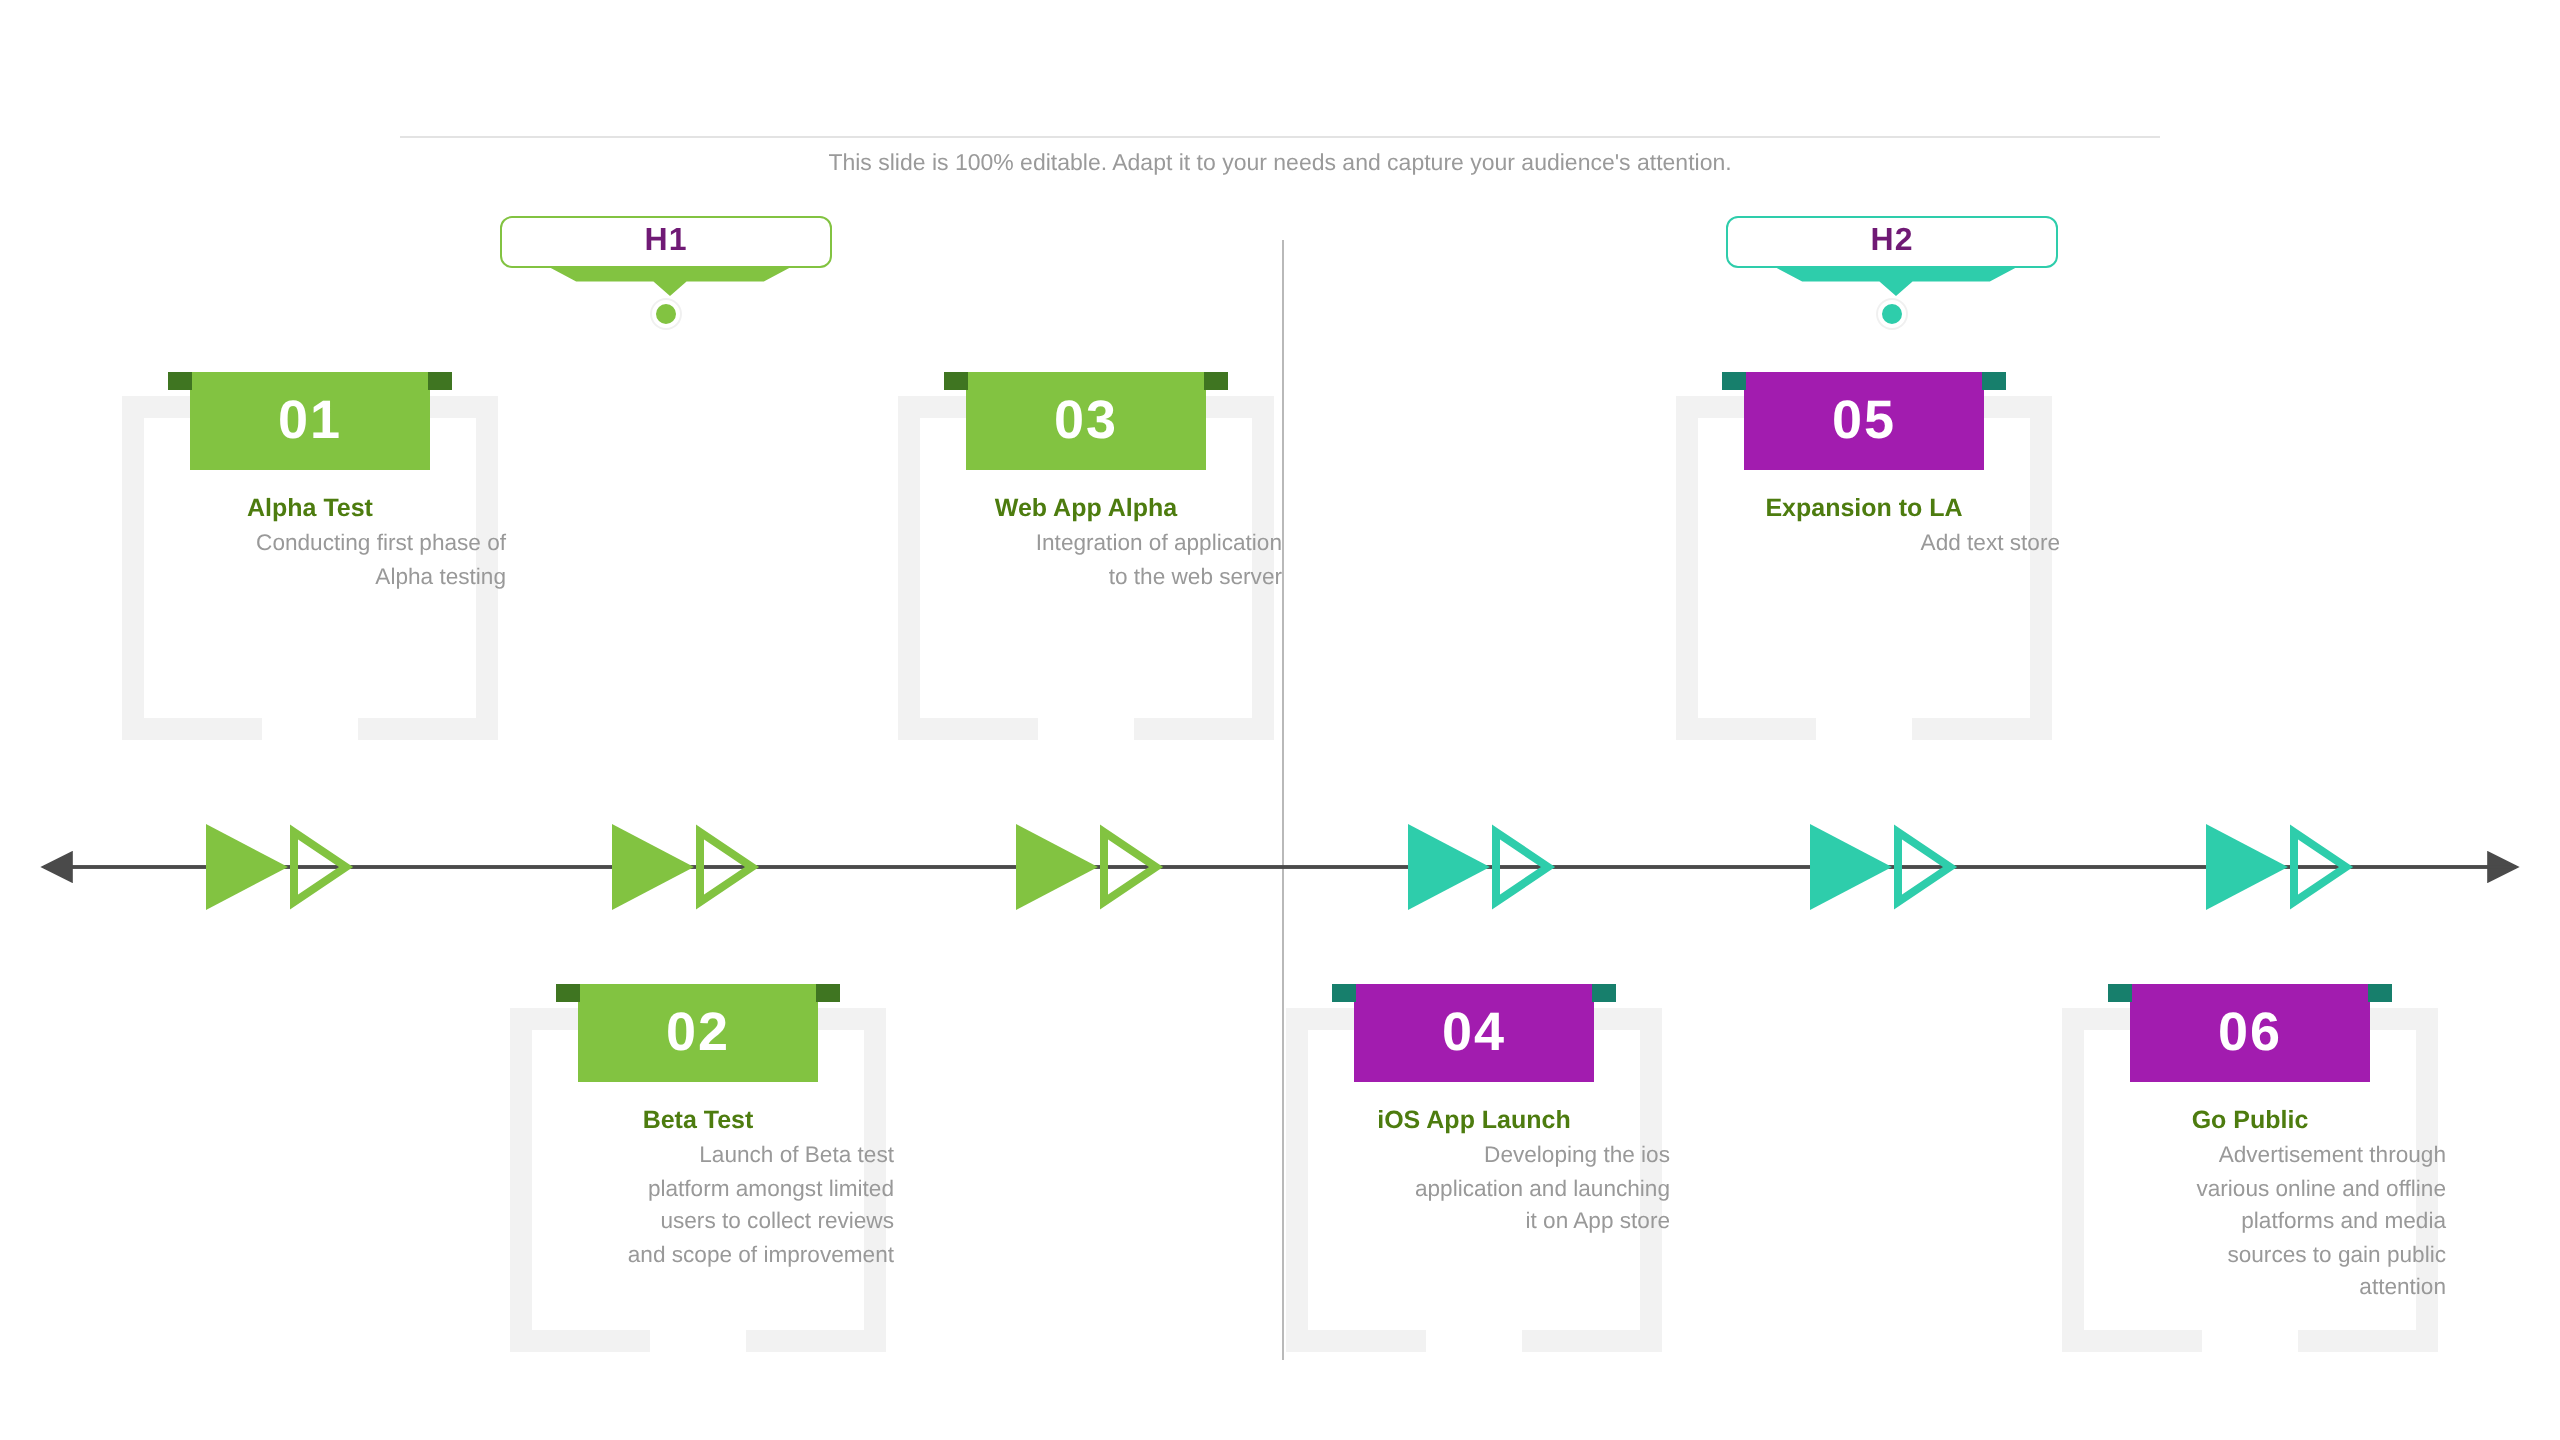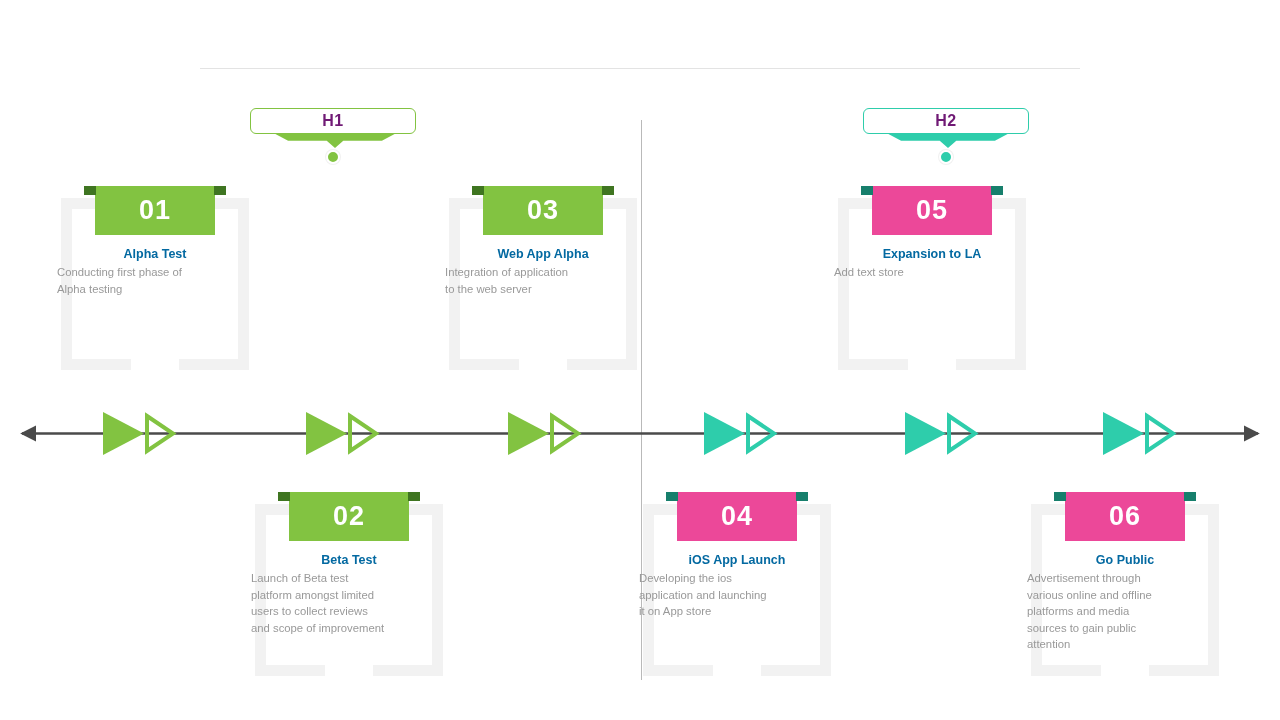--- a/index.html
+++ b/index.html
@@ -83,41 +83,42 @@
     position:absolute;top:0;width:12px;height:9px;
   }
   .badge .fold-l{left:-11px;}
   .badge .fold-r{right:-11px;}
   .badge-num{
     font-size:27px;font-weight:bold;color:#ffffff;letter-spacing:1px;
     line-height:49px;
   }
   .card-title{
     position:absolute;left:-6px;top:60px;width:200px;text-align:center;
-    font-size:12.5px;font-weight:bold;color:#0369a1;line-height:16px;z-index:2;
+    font-size:12.5px;font-weight:bold;color:#4d7c0f;line-height:16px;z-index:2;
   }
   .card-desc{
-    position:absolute;left:-4px;top:78px;width:196px;text-align:left;
+    position:absolute;left:-4px;top:78px;width:196px;text-align:right;
     font-size:11.3px;color:#999999;line-height:16.5px;z-index:2;
     white-space:pre-line;
   }
   .card.green .badge{background:#82c341;}
   .card.green .fold-l,.card.green .fold-r{background:#3f7521;}
-  .card.teal .badge{background:#ec4899;}
+  .card.teal .badge{background:#a21caf;}
   .card.teal .fold-l,.card.teal .fold-r{background:#177f6c;}
 
   
   .card.bottom .frame{top:12px;}
 </style>
 </head>
 <body>
 
 <div class="slide">
 
   <div class="title-rule"></div>
+  <div class="subtitle">This slide is 100% editable. Adapt it to your needs and capture your audience's attention.</div>
 
   <div class="half green" style="left:250px;top:108px;">
     <div class="ribbon"></div>
     <div class="pin"></div>
     <div class="pill">
       <span class="pill-label">H1</span>
     </div>
   </div>
 
   <div class="half teal" style="left:863px;top:108px;text-align:right;">

